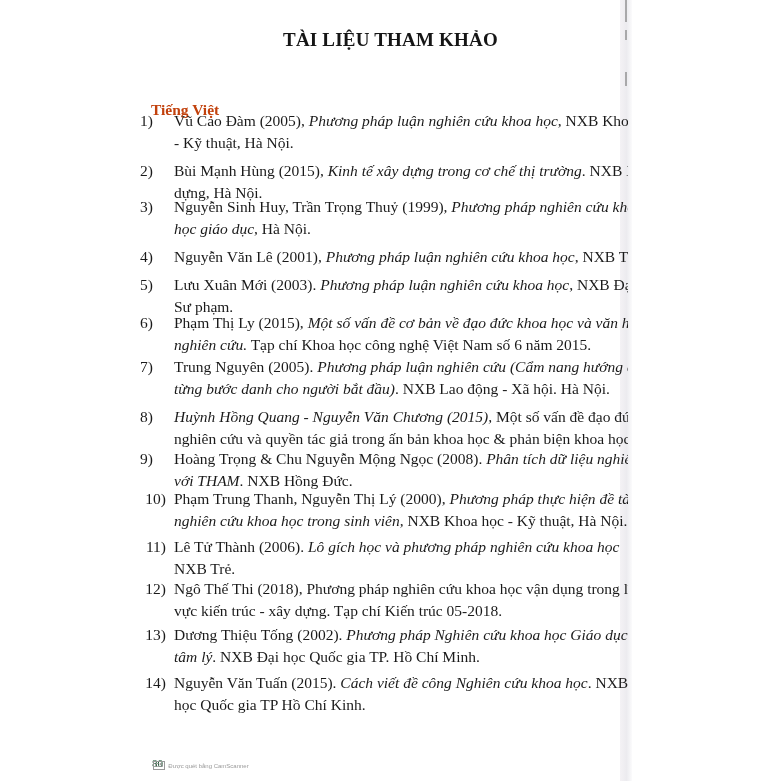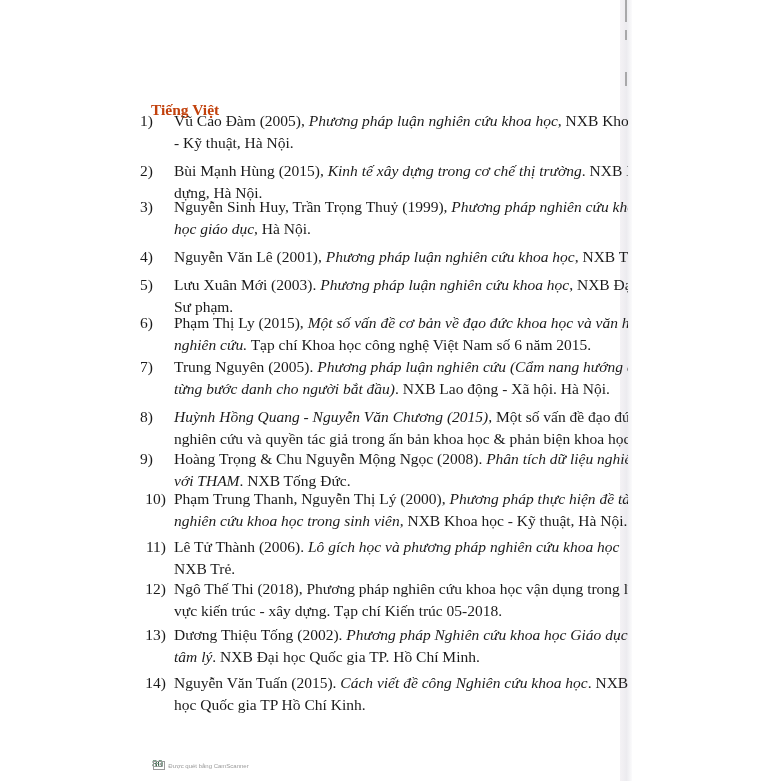--- a/index.html
+++ b/index.html
@@ -129,20 +129,21 @@
 
 <div class="page">
 
   <div class="scan-edge"></div>
   <div class="scan-edge-mark" style="top:0px;height:22px;"></div>
   <div class="scan-edge-mark" style="top:30px;height:10px;"></div>
   <div class="scan-edge-mark" style="top:72px;height:14px;"></div>
 
   <div class="content-clip">
 
+    <div class="title">TÀI LIỆU THAM KHẢO</div>
 
     <div class="section-heading">Tiếng Việt</div>
 
     <div class="refs" id="refs">
 
     <div class="ref" style="top: 0px;">
           <span class="num">1)</span>
           <div class="line l1"><span>Vũ Cao Đàm (2005), </span><i>Phương pháp luận nghiên cứu khoa học</i><span>, NXB Khoa học</span></div>
           <div class="line l2"><span>- Kỹ thuật, Hà Nội.</span></div>
         </div>
@@ -176,21 +177,21 @@
           <div class="line l2"><i>từng bước danh cho người bắt đầu)</i><span>. NXB Lao động - Xã hội. Hà Nội.</span></div>
         </div>
         <div class="ref" style="top: 296px;">
           <span class="num">8)</span>
           <div class="line l1"><i>Huỳnh Hồng Quang - Nguyễn Văn Chương (2015),</i><span> Một số vấn đề đạo đức trong</span></div>
           <div class="line l2"><span>nghiên cứu và quyền tác giả trong ấn bản khoa học &amp; phản biện khoa học.</span></div>
         </div>
         <div class="ref" style="top: 338px;">
           <span class="num">9)</span>
           <div class="line l1"><span>Hoàng Trọng &amp; Chu Nguyễn Mộng Ngọc (2008). </span><i>Phân tích dữ liệu nghiên cứu</i></div>
-          <div class="line l2"><i>với THAM</i><span>. NXB Tống Đức.</span></div>
+          <div class="line l2"><i>với THAM</i><span>. NXB Hồng Đức.</span></div>
         </div>
         <div class="ref wide" style="top: 378px;">
           <span class="num">10)</span>
           <div class="line l1"><span>Phạm Trung Thanh, Nguyễn Thị Lý (2000), </span><i>Phương pháp thực hiện đề tài</i></div>
           <div class="line l2"><i>nghiên cứu khoa học trong sinh viên,</i><span> NXB Khoa học - Kỹ thuật, Hà Nội.</span></div>
         </div>
         <div class="ref wide" style="top: 426px;">
           <span class="num">11)</span>
           <div class="line l1"><span>Lê Tử Thành (2006). </span><i>Lô gích học và phương pháp nghiên cứu khoa học</i></div>
           <div class="line l2"><span>NXB Trẻ.</span></div>

